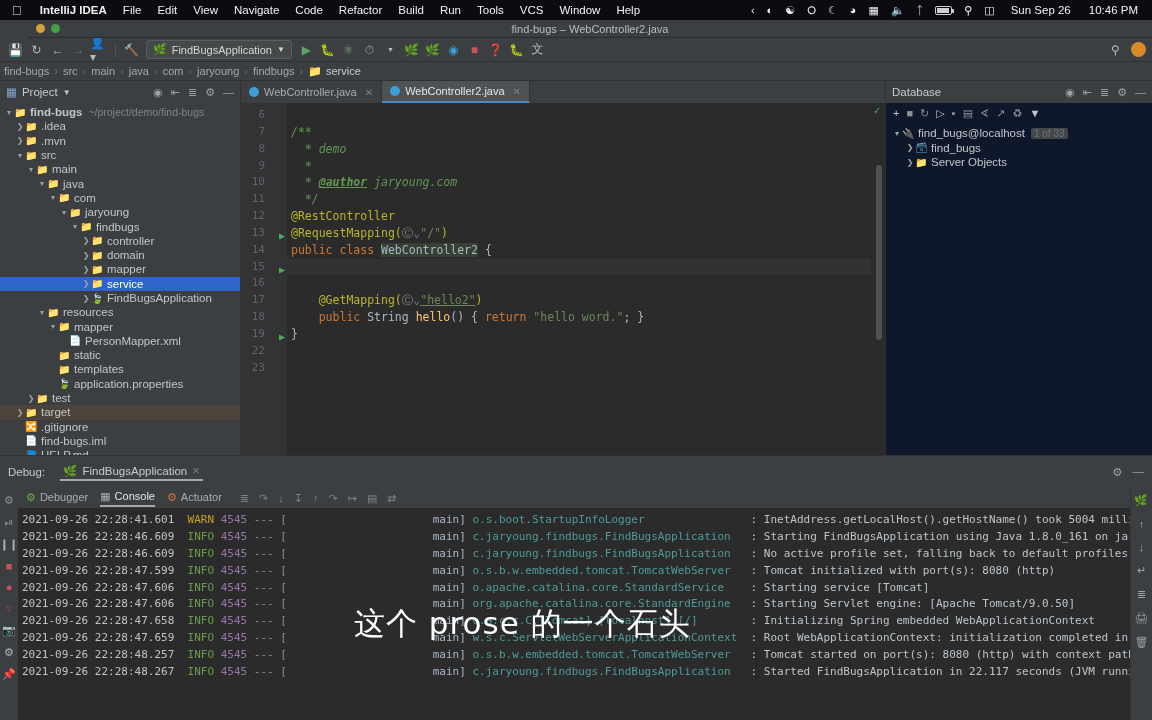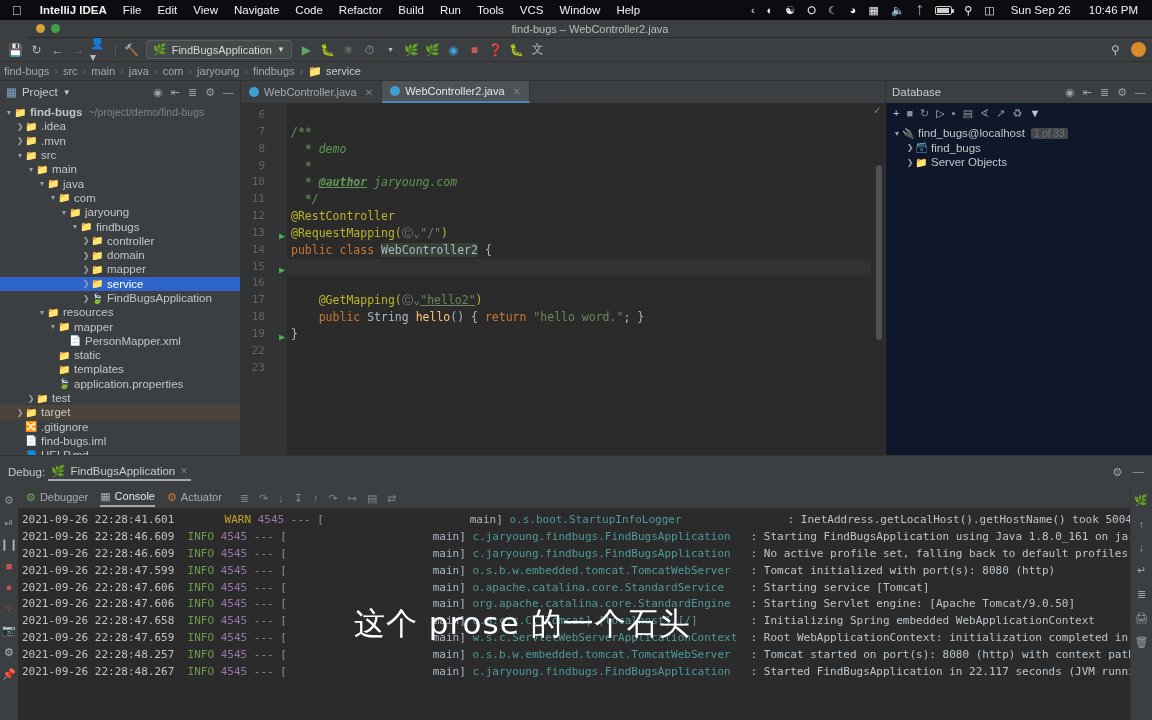--- a/index.html
+++ b/index.html
@@ -139,37 +139,37 @@
   
   .dbpanel { width: 267px; background: #0f172a; border-left: 1px solid #2f3133; display:flex; flex-direction:column; }
   .dbtools { height: 20px; display: flex; align-items: center; gap: 7px; padding: 0 7px; color: #8c9092; font-size: 11px; }
   .dbtools .en { color: #c3c6c8; }
   .dbtree { flex: 1; font-size: 11.5px; padding-top: 3px; }
   .dbnode { height: 14.5px; display:flex; align-items:center; color:#c3c6c8; white-space:nowrap; }
   .badge-of { color:#6f7477; font-size:10px; background:#434749; padding:0 3px; border-radius:2px; margin-left:6px; }
 
   
   .debugwin { height: 270px; background: #3c3f41; display: flex; flex-direction: column; border-top: 1px solid #2f3133; }
-  .dbg-hdr { height: 19px; display: flex; align-items: center; gap: 3px; padding: 16px 8px; font-size: 11.5px; color: #c8cbcd; }
+  .dbg-hdr { height: 19px; display: flex; align-items: center; gap: 15px; padding: 16px 8px; font-size: 11.5px; color: #c8cbcd; }
   .dbg-hdr .runtab { display:flex; align-items:center; gap:5px; border-bottom: 2px solid #a7a7a7; padding: 0 3px 1px; }
   .dbg-hdr .right { margin-left:auto; display:flex; gap:10px; color:#9b9fa1; }
   .dbg-body { flex: 1; display: flex; min-height: 0; }
   .vtool { width: 18px; background: #3c3f41; display: flex; flex-direction: column; align-items: center; gap: 9px; padding-top: 6px; color: #b0b4b6; font-size: 11px; flex:none; }
   .vtool2 { width: 22px; background: #3c3f41; display: flex; flex-direction: column; align-items: center; gap: 11px; padding-top: 6px; color: #9da1a3; font-size: 11px; flex:none; border-left:1px solid #343637;}
   .subtabs { height: 20px; display:flex; align-items:center; gap:12px; padding-left: 8px; font-size:11px; color:#a9acae; background:#3c3f41; }
   .subtabs .st { display:flex; align-items:center; gap:4px; padding-bottom:2px; }
   .subtabs .st.active { color:#e2e4e6; border-bottom: 2px solid #a7a7a7; }
   .subtabs .stools { display:flex; gap:10px; color:#7f8385; margin-left: 6px; }
   .console {
     flex: 1; background: #2b2b2b; font-family: "DejaVu Sans Mono", monospace;
     font-size: 11px; padding: 4px 0 0 4px; overflow: hidden; position: relative; min-width:0;
   }
   .logline { height: 16.9px; line-height: 16.9px; white-space: pre; color: #a9b7c6; }
   .lg-ts { color: #bfc4c8; }
-  .lg-warn { color: #c9a227; margin-left: 37px; }
+  .lg-warn { color: #c9a227; }
   .lg-info { color: #6a9b4b; }
   .lg-pid { color: #9876aa; }
   .lg-dash { color: #8a8f93; }
   .lg-thread { color: #a9b7c6; }
   .lg-logger { color: #4e9a9a; }
   .lg-msg { color: #bcc5cc; }
   .overlay-cn {
     position: absolute; left: 336px; top: 95px; font-size: 31px; color: #ffffff;
     font-family: "DejaVu Sans", sans-serif; white-space: nowrap; letter-spacing: 1px;
   }

